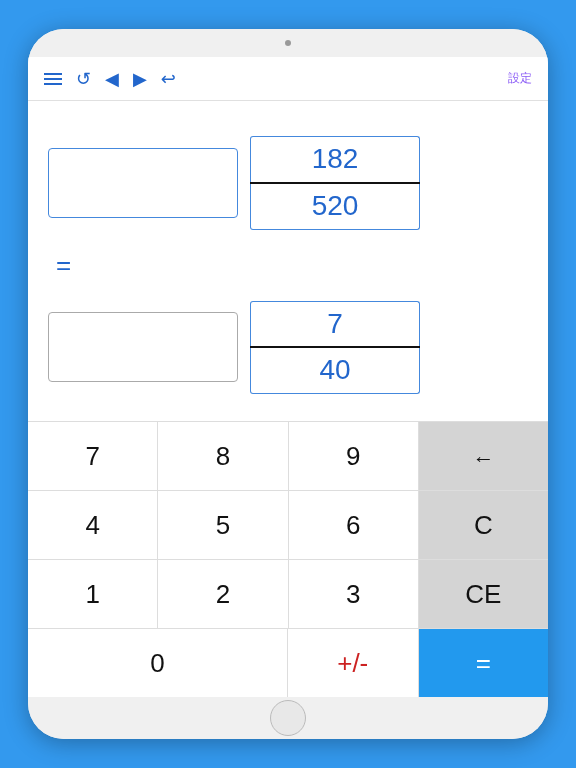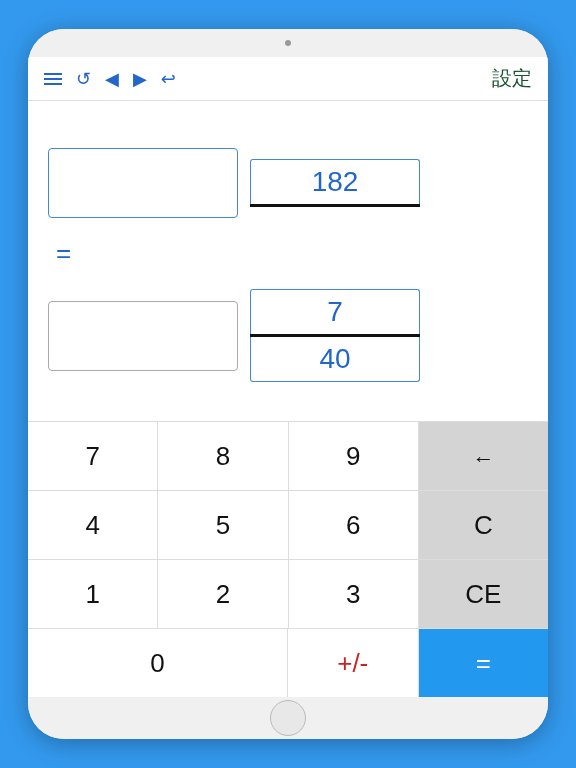--- a/index.html
+++ b/index.html
@@ -63,22 +63,22 @@
     }
 
     .toolbar-left {
       display: flex;
       align-items: center;
       gap: 14px;
       flex: 1;
     }
 
     .toolbar-right {
-      color: #14532d;
-      font-size: 20px;
+      color: #8b5cf6;
+      font-size: 12px;
       cursor: pointer;
     }
 
     .icon-btn {
       color: #2266cc;
       font-size: 18px;
       cursor: pointer;
       display: flex;
       align-items: center;
     }
@@ -292,20 +292,21 @@
       <div class="toolbar-right">設定</div>
     </div>
 
     <div class="display-area">
 
       <div class="fraction-row">
         <div class="input-box"></div>
         <div class="fraction-display">
           <div class="fraction-numerator">182</div>
           <div class="fraction-line"></div>
+          <div class="fraction-denominator">520</div>
         </div>
       </div>
 
       <div class="equals-row">
         <span class="equals-symbol">=</span>
       </div>
 
       <div class="result-row">
         <div class="result-input-box"></div>
         <div class="fraction-display">

